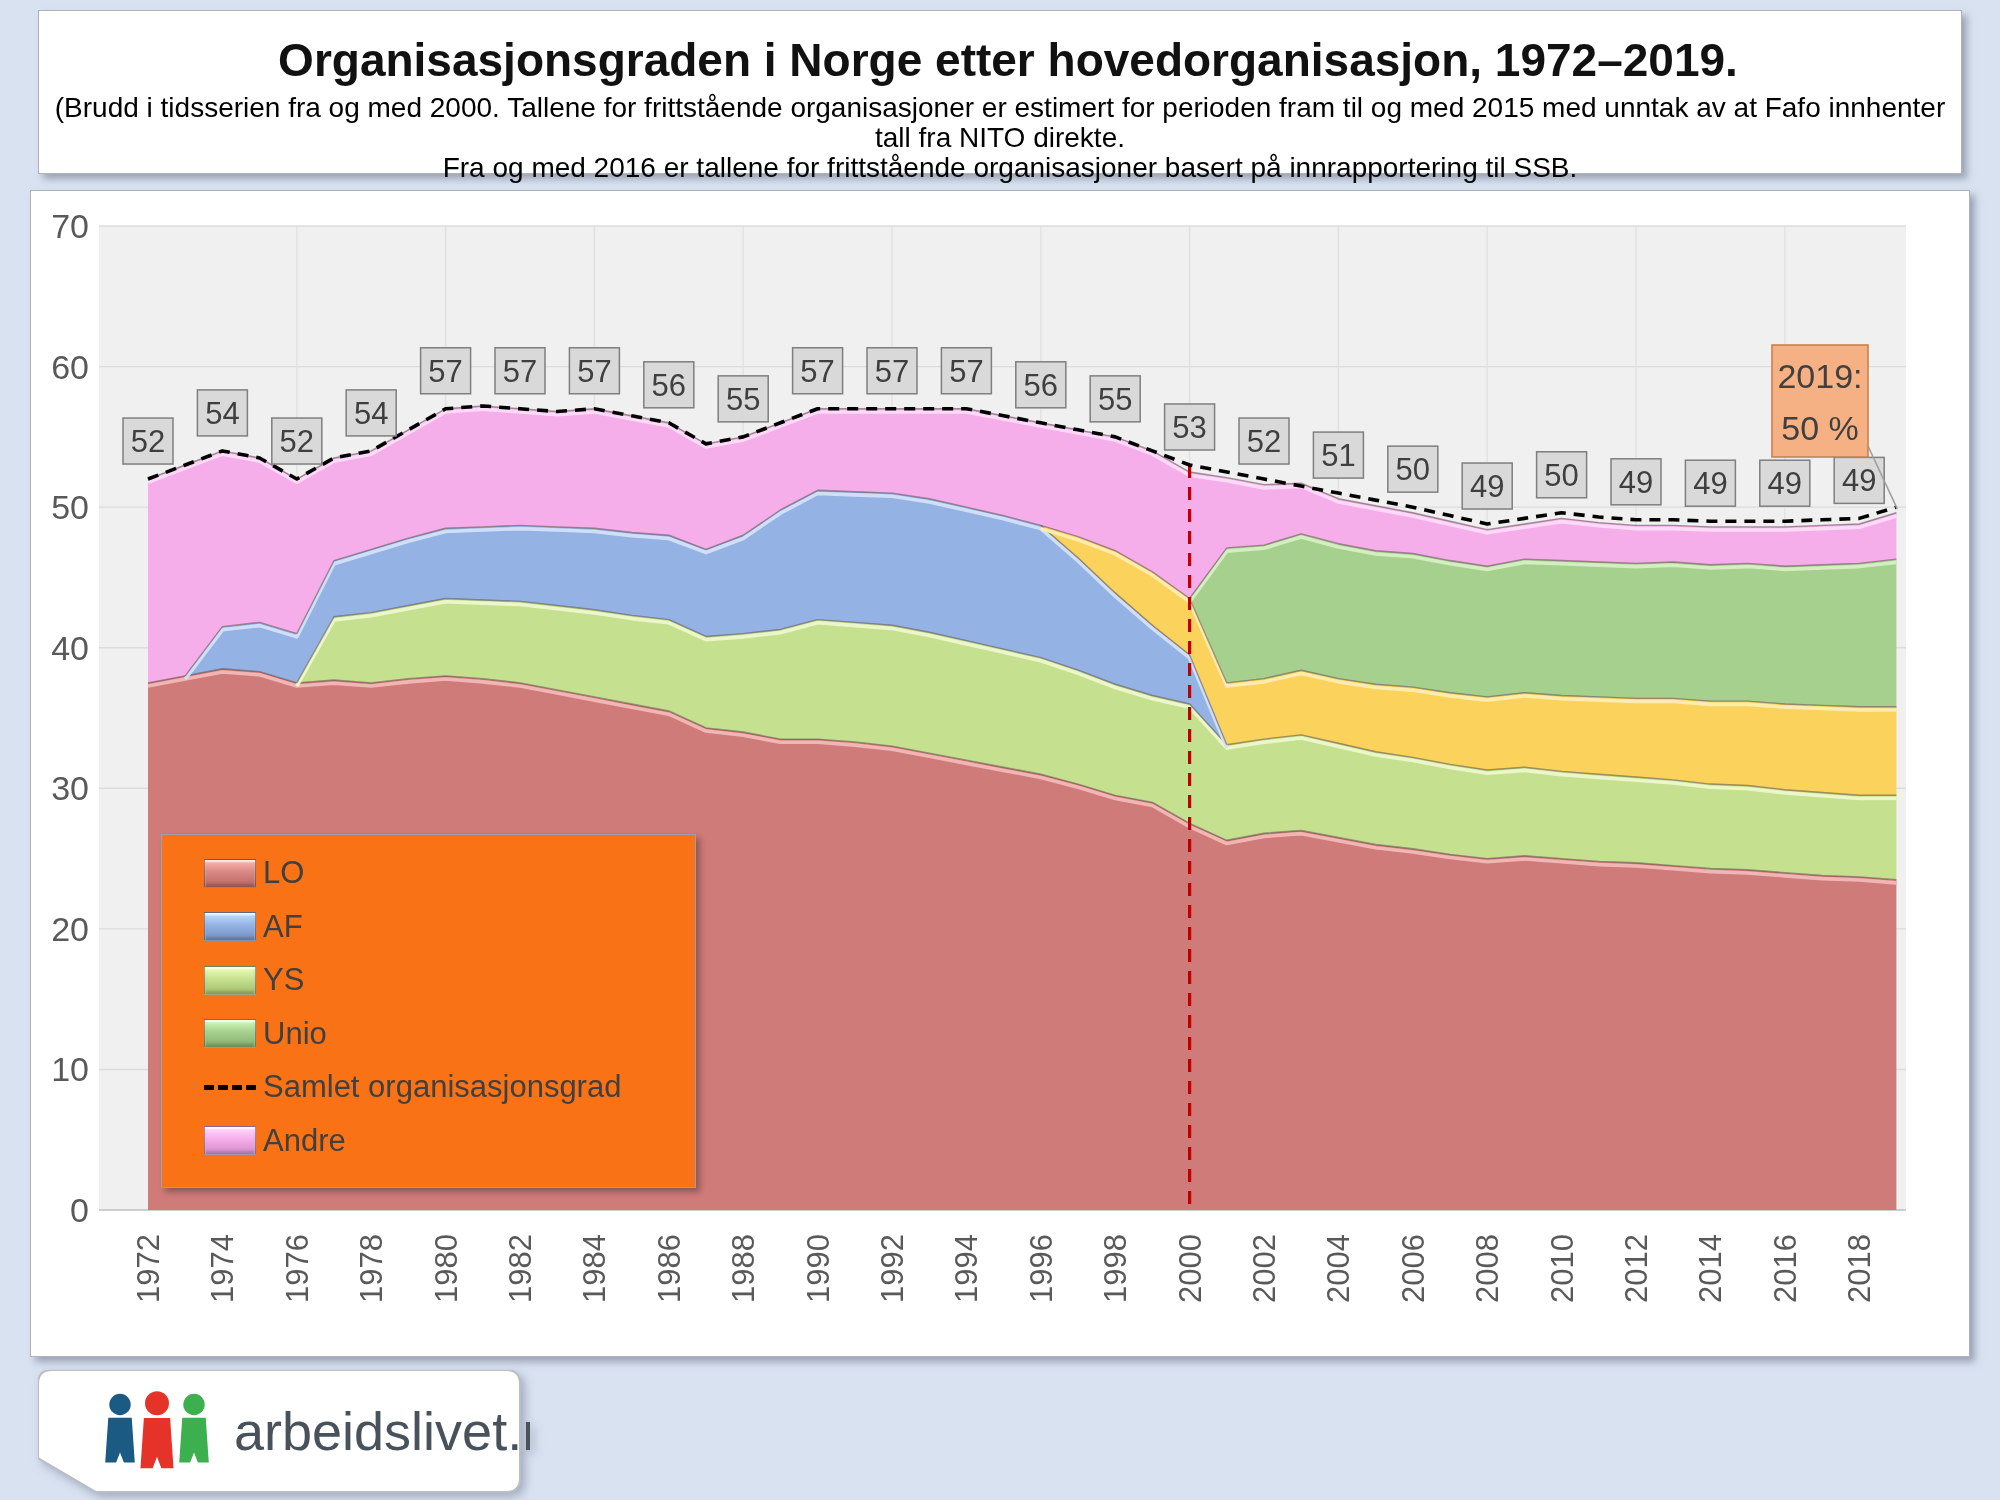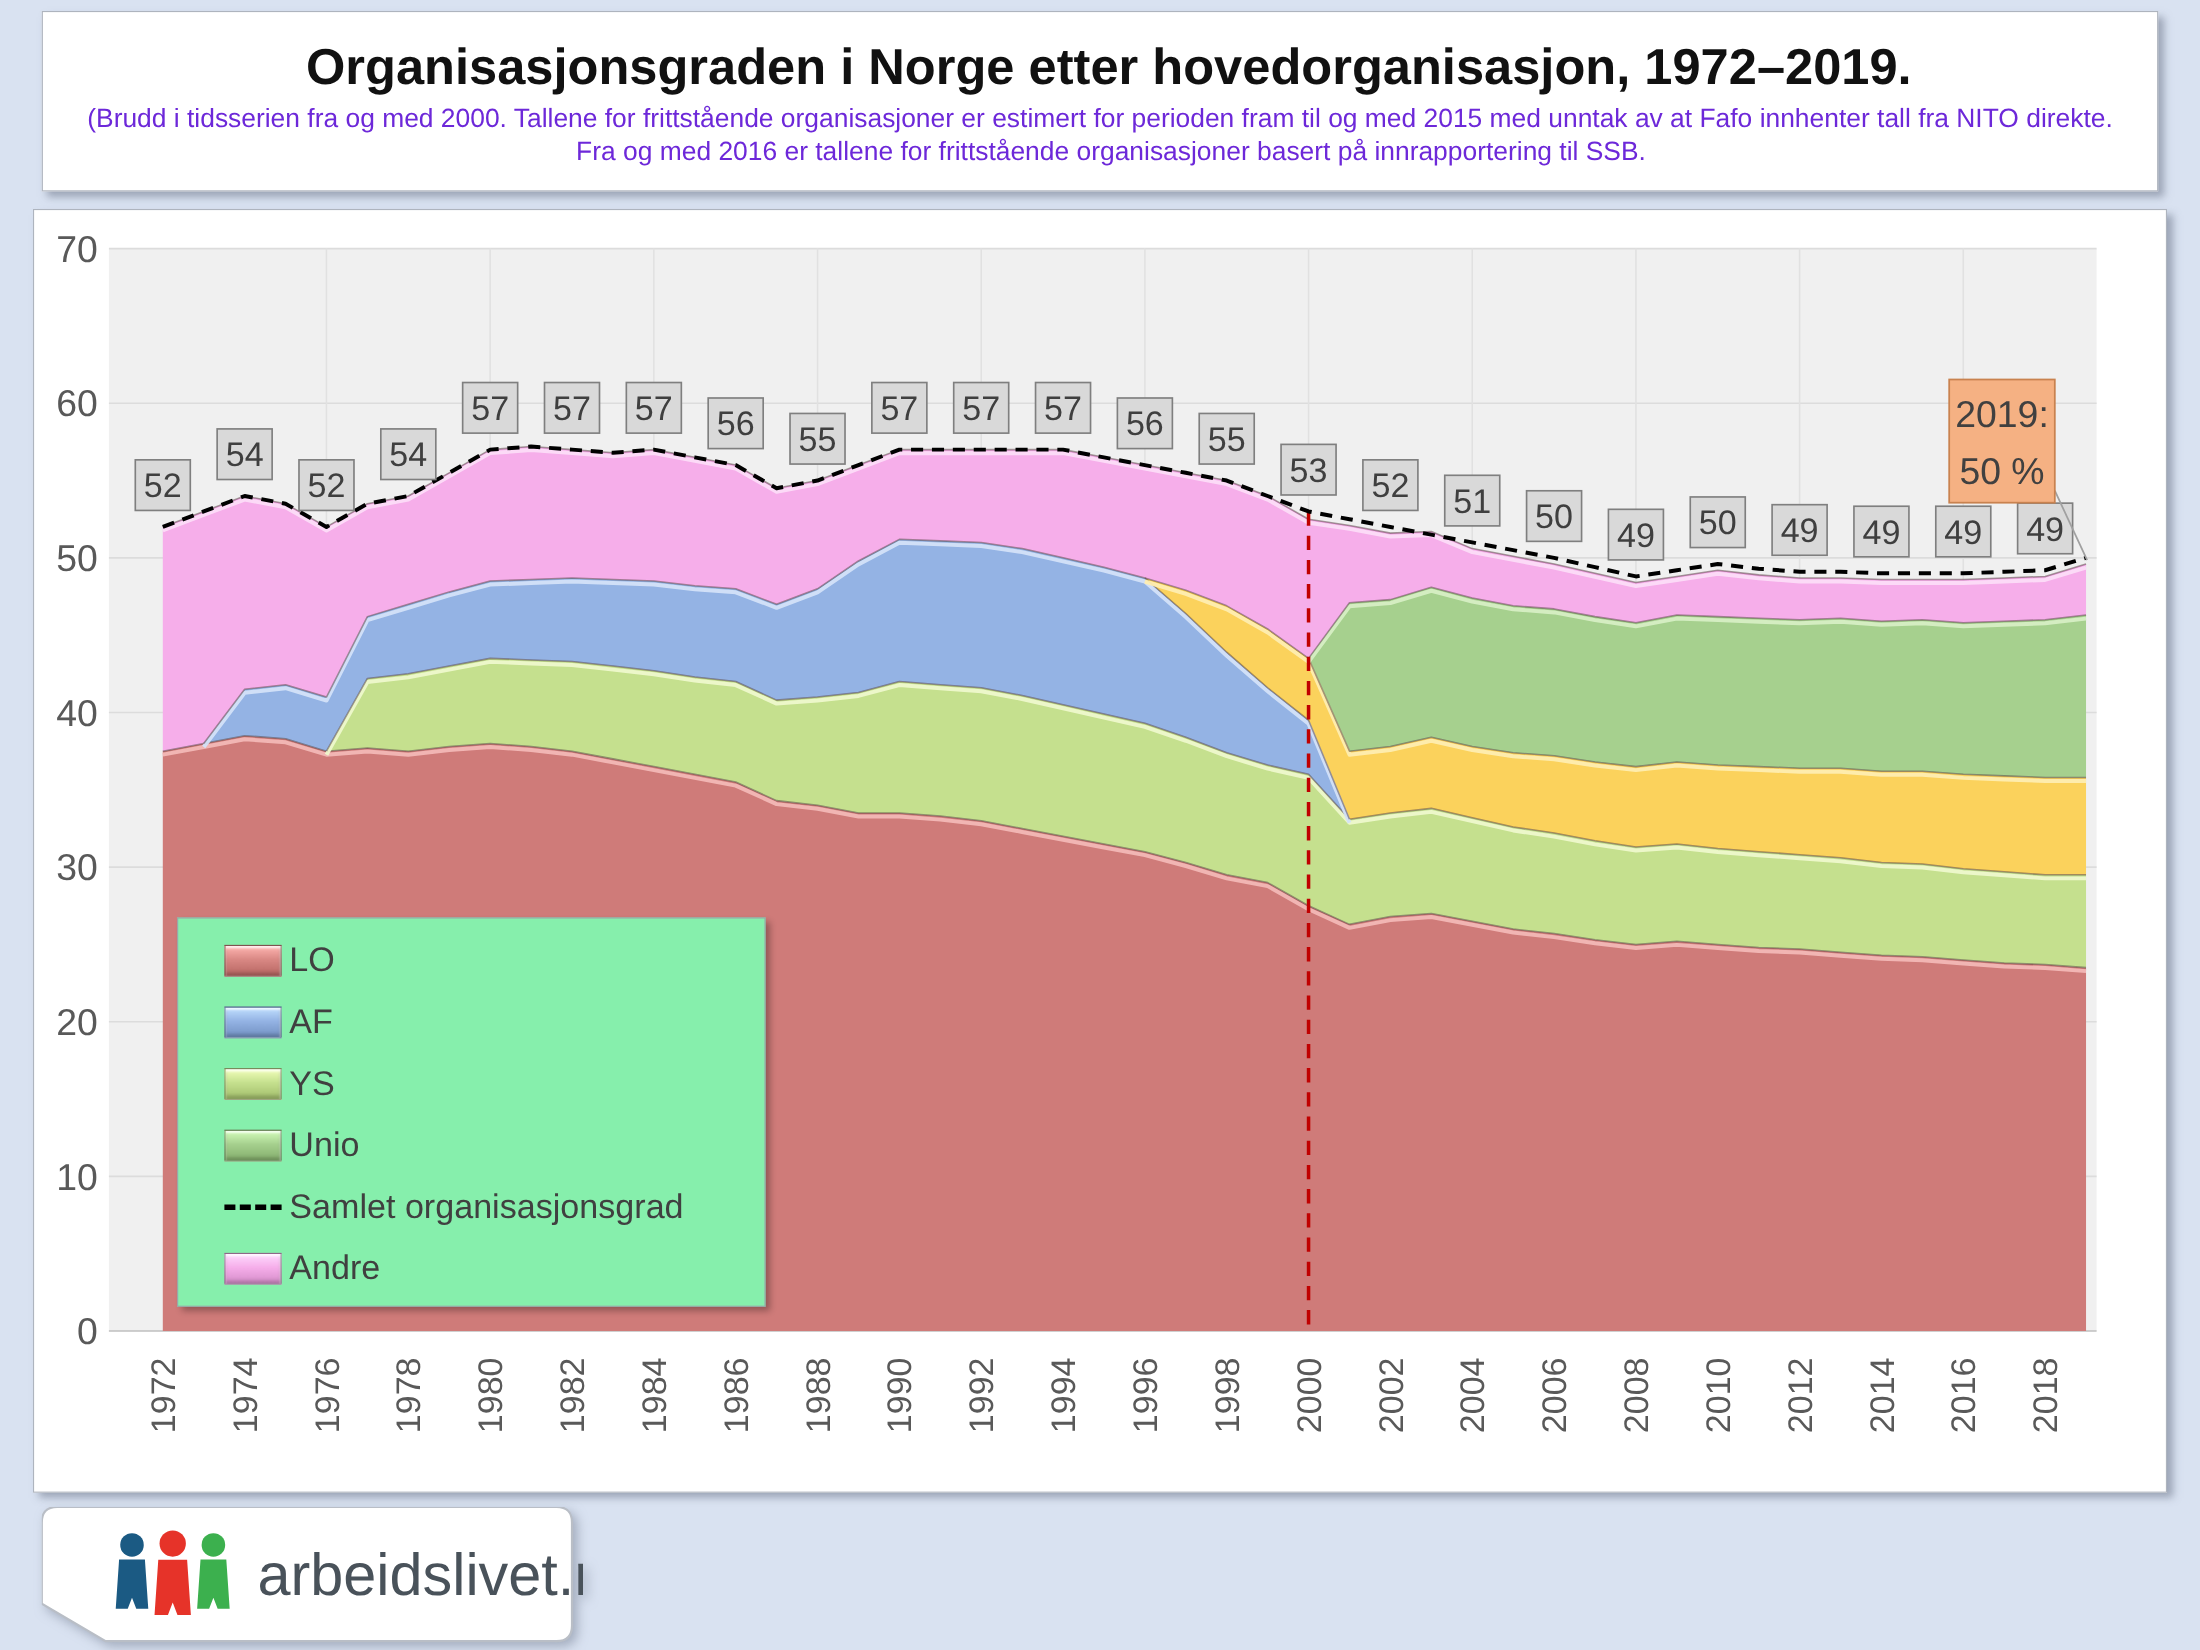--- a/index.html
+++ b/index.html
@@ -11,31 +11,31 @@
     overflow:hidden;
   }
   .panel{
     position:absolute;
     background:#ffffff;
     border:1px solid #aeb4be;
     box-shadow:5px 5px 7px rgba(105,115,135,.55);
   }
   .title-panel{ left:38px; top:10px; width:1922px; height:162px; text-align:center; }
   .chart-title{ margin-top:22px; font-size:46px; font-weight:bold; color:#111;padding-left:16px; }
-  .chart-subtitle{ font-size:24px; color:#6d28d9; margin-top:6px; line-height:30px; }
+  .chart-subtitle{ font-size:28px; color:#000000; margin-top:6px; line-height:30px; }
   .chart-panel{ left:30px; top:190px; width:1938px; height:1165px; }
   #chart-svg-container, #chart-svg-container svg{ position:absolute; left:0; top:0; }
   svg text{ font-family:"Liberation Sans", sans-serif; }
 
   .legend-box{
     position:absolute; left:130px; top:643px; width:535px; height:354px;
-    background:#86efac; border:1px solid #9aa0a8;
+    background:#f97316; border:1px solid #9aa0a8;
     box-shadow:4px 4px 6px rgba(0,0,0,.3);
     box-sizing:border-box;
-    padding:20px 10px 16px 42px;
+    padding:20px 10px 28px 42px;
     display:flex; flex-direction:column; justify-content:space-between;
     z-index:5;
   }
   .legend-item{ display:flex; align-items:center; }
   .legend-swatch{
     width:52px; height:29px; margin-right:7px;
     border:1px solid rgba(60,60,60,.45);
     box-sizing:border-box;
     box-shadow: inset 0 2px 2px rgba(255,255,255,.8), inset 0 -3px 3px rgba(0,0,0,.18);
   }

